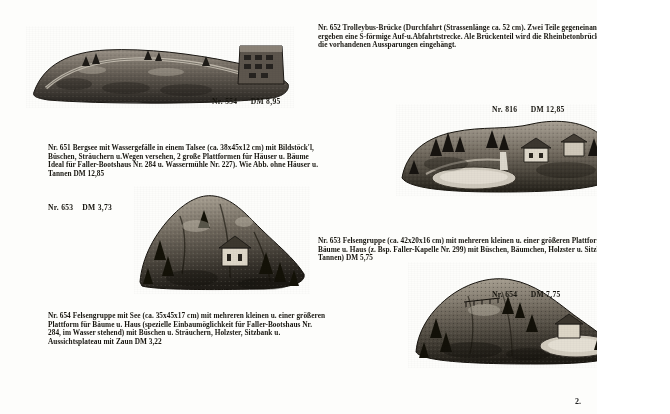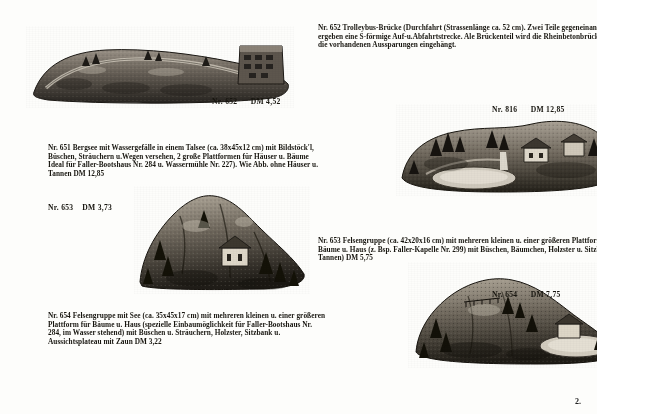--- a/index.html
+++ b/index.html
@@ -290,21 +290,21 @@
       </g>
       <g fill="#ddd6c6" opacity=".32">
         <ellipse cx="76" cy="48" rx="16" ry="6"></ellipse>
       </g>
     </svg>
     <div class="grain"></div>
   </div>
 
   <div class="txt" style="left:318px; top:24px; width:320px;">Nr. 652 Trolleybus-Brücke (Durchfahrt (Strassenlänge ca. 52 cm). Zwei Teile gegeneinander geteilt ergeben eine S-förmige Auf-u.Abfahrtstrecke. Ale Brückenteil wird die Rheinbetonbrücke Nr.150 in die vorhandenen Aussparungen eingehängt.</div>
 
-  <div class="caption" style="left:212px; top:97px;">Nr. 652      DM 4,52</div>
+  <div class="caption" style="left:212px; top:97px;">Nr. 554      DM 8,95</div>
 
   <div class="caption" style="left:492px; top:105px;">Nr. 816      DM 12,85</div>
 
   <div class="txt" style="left:48px; top:144px; width:278px;">Nr. 651 Bergsee mit Wassergefälle in einem Talsee (ca. 38x45x12 cm) mit Bildstöck'l, Büschen, Sträuchern u.Wegen versehen, 2 große Plattformen für Häuser u. Bäume Ideal für Faller-Bootshaus Nr. 284 u. Wassermühle Nr. 227). Wie Abb. ohne Häuser u. Tannen DM 12,85</div>
 
   <div class="caption" style="left:48px; top:203px;">Nr. 653    DM 3,73</div>
 
   <div class="txt" style="left:318px; top:214px; width:318px;margin-top:23px;">Nr. 653 Felsengruppe (ca. 42x20x16 cm) mit mehreren kleinen u. einer größeren Plattform für Bäume u. Haus (z. Bsp. Faller-Kapelle Nr. 299) mit Büschen, Bäumchen, Holzster u. Sitzbank (ohne Tannen) DM 5,75</div>
 
   <div class="caption" style="left:492px; top:290px;">Nr. 654      DM 7,75</div>

